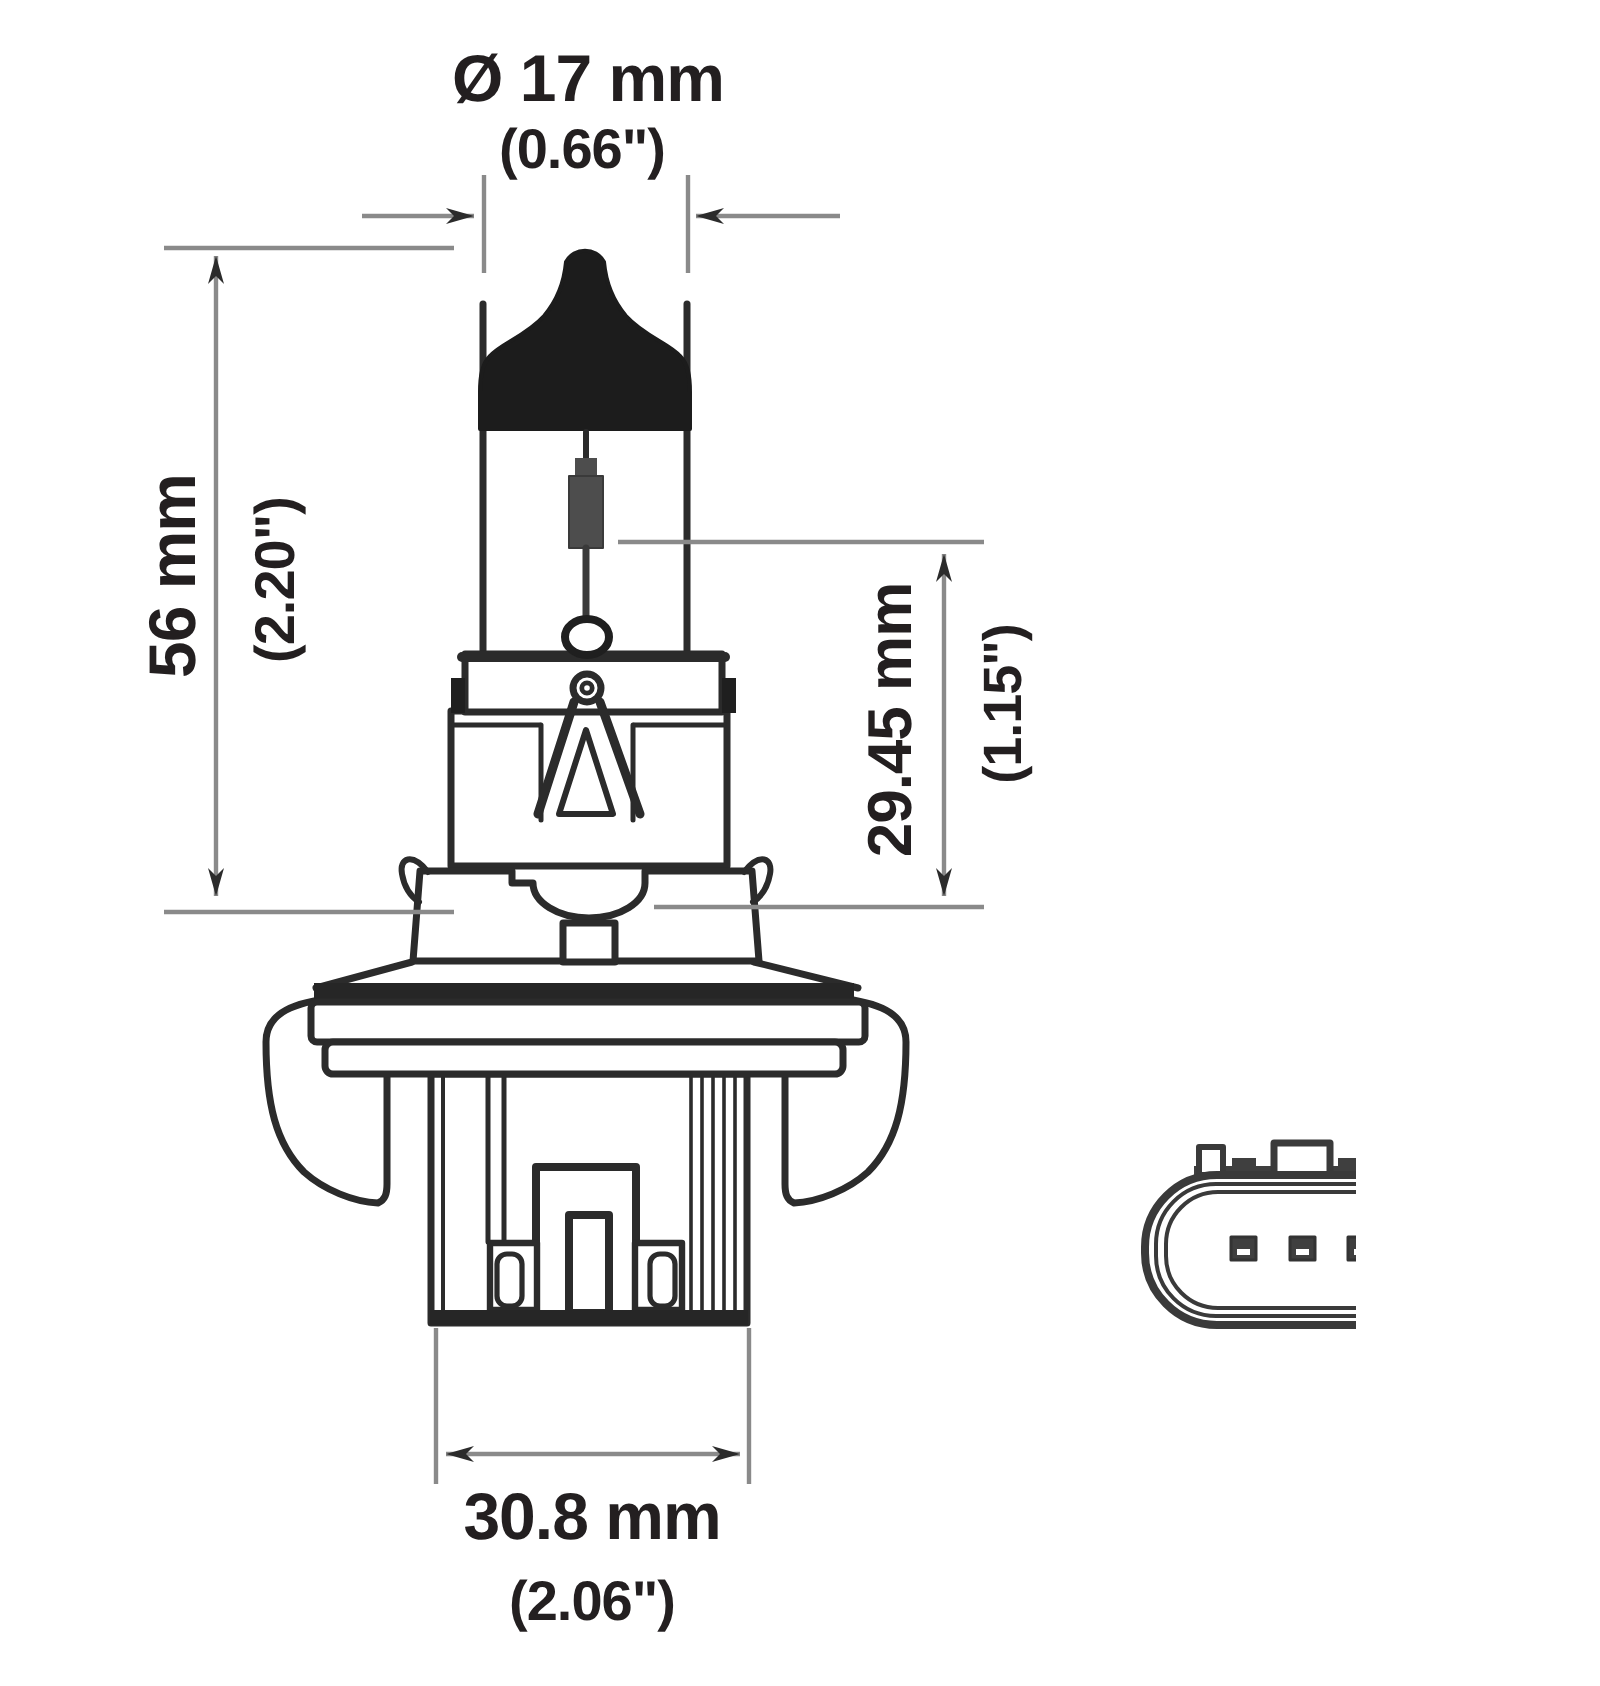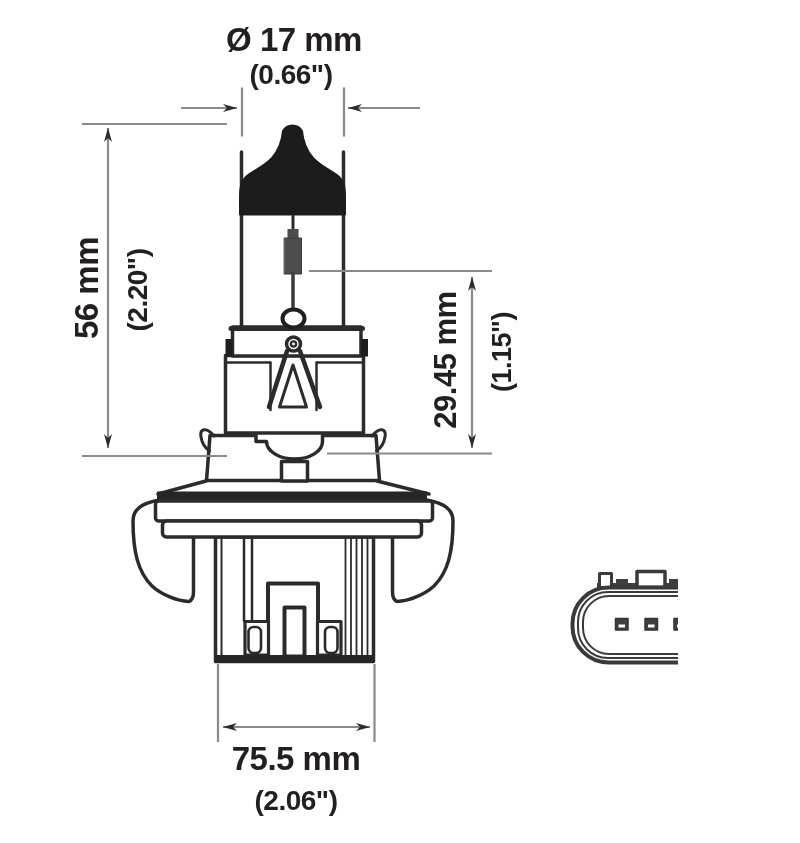--- a/index.html
+++ b/index.html
@@ -176,16 +176,16 @@
 
   <div class="dim-label mm" style="left:294px;top:39px;">Ø 17 mm</div>
   <div class="dim-label inch" style="left:291px;top:75px;">(0.66")</div>
 
   <div class="dim-label mm rot" style="left:86px;top:288px;">56 mm</div>
   <div class="dim-label inch rot" style="left:138px;top:290px;">(2.20")</div>
 
   <div class="dim-label rot" style="left:445px;top:360px;font-size:31px;">29.45 mm</div>
   <div class="dim-label rot" style="left:502px;top:352px;font-size:27px;">(1.15")</div>
 
-  <div class="dim-label mm" style="left:296px;top:758px;">75.5 mm</div>
+  <div class="dim-label mm" style="left:296px;top:758px;">30.8 mm</div>
   <div class="dim-label inch" style="left:296px;top:801px;">(2.06")</div>
 
 </div>
 
 </body></html>

